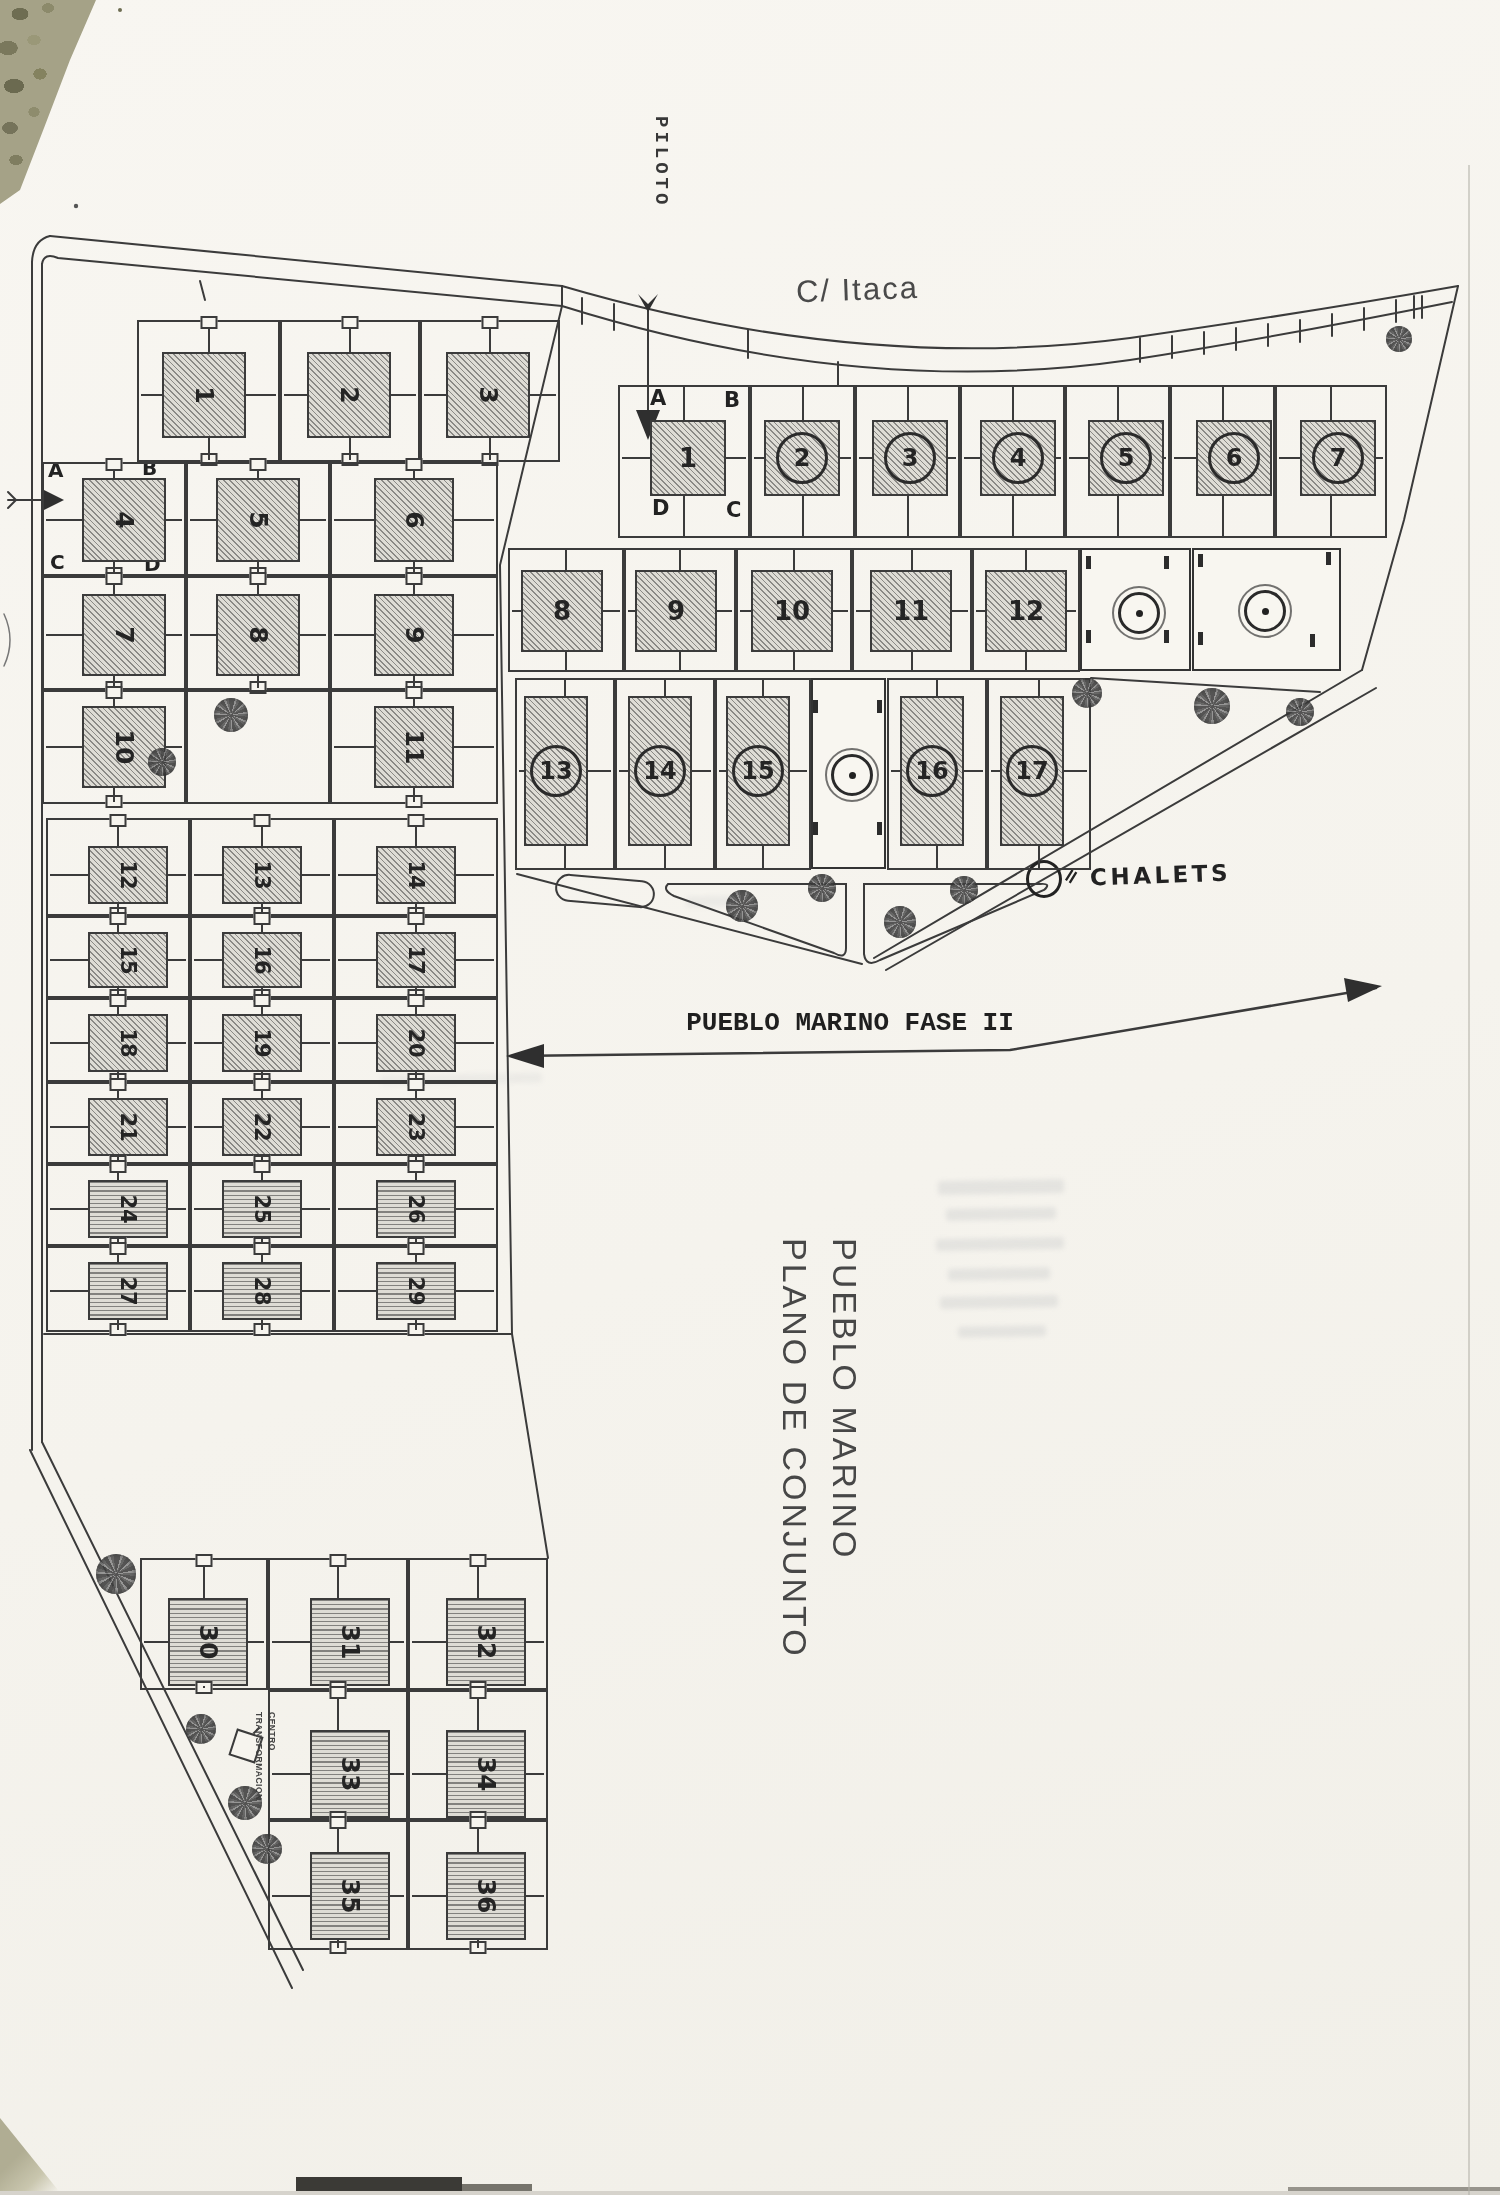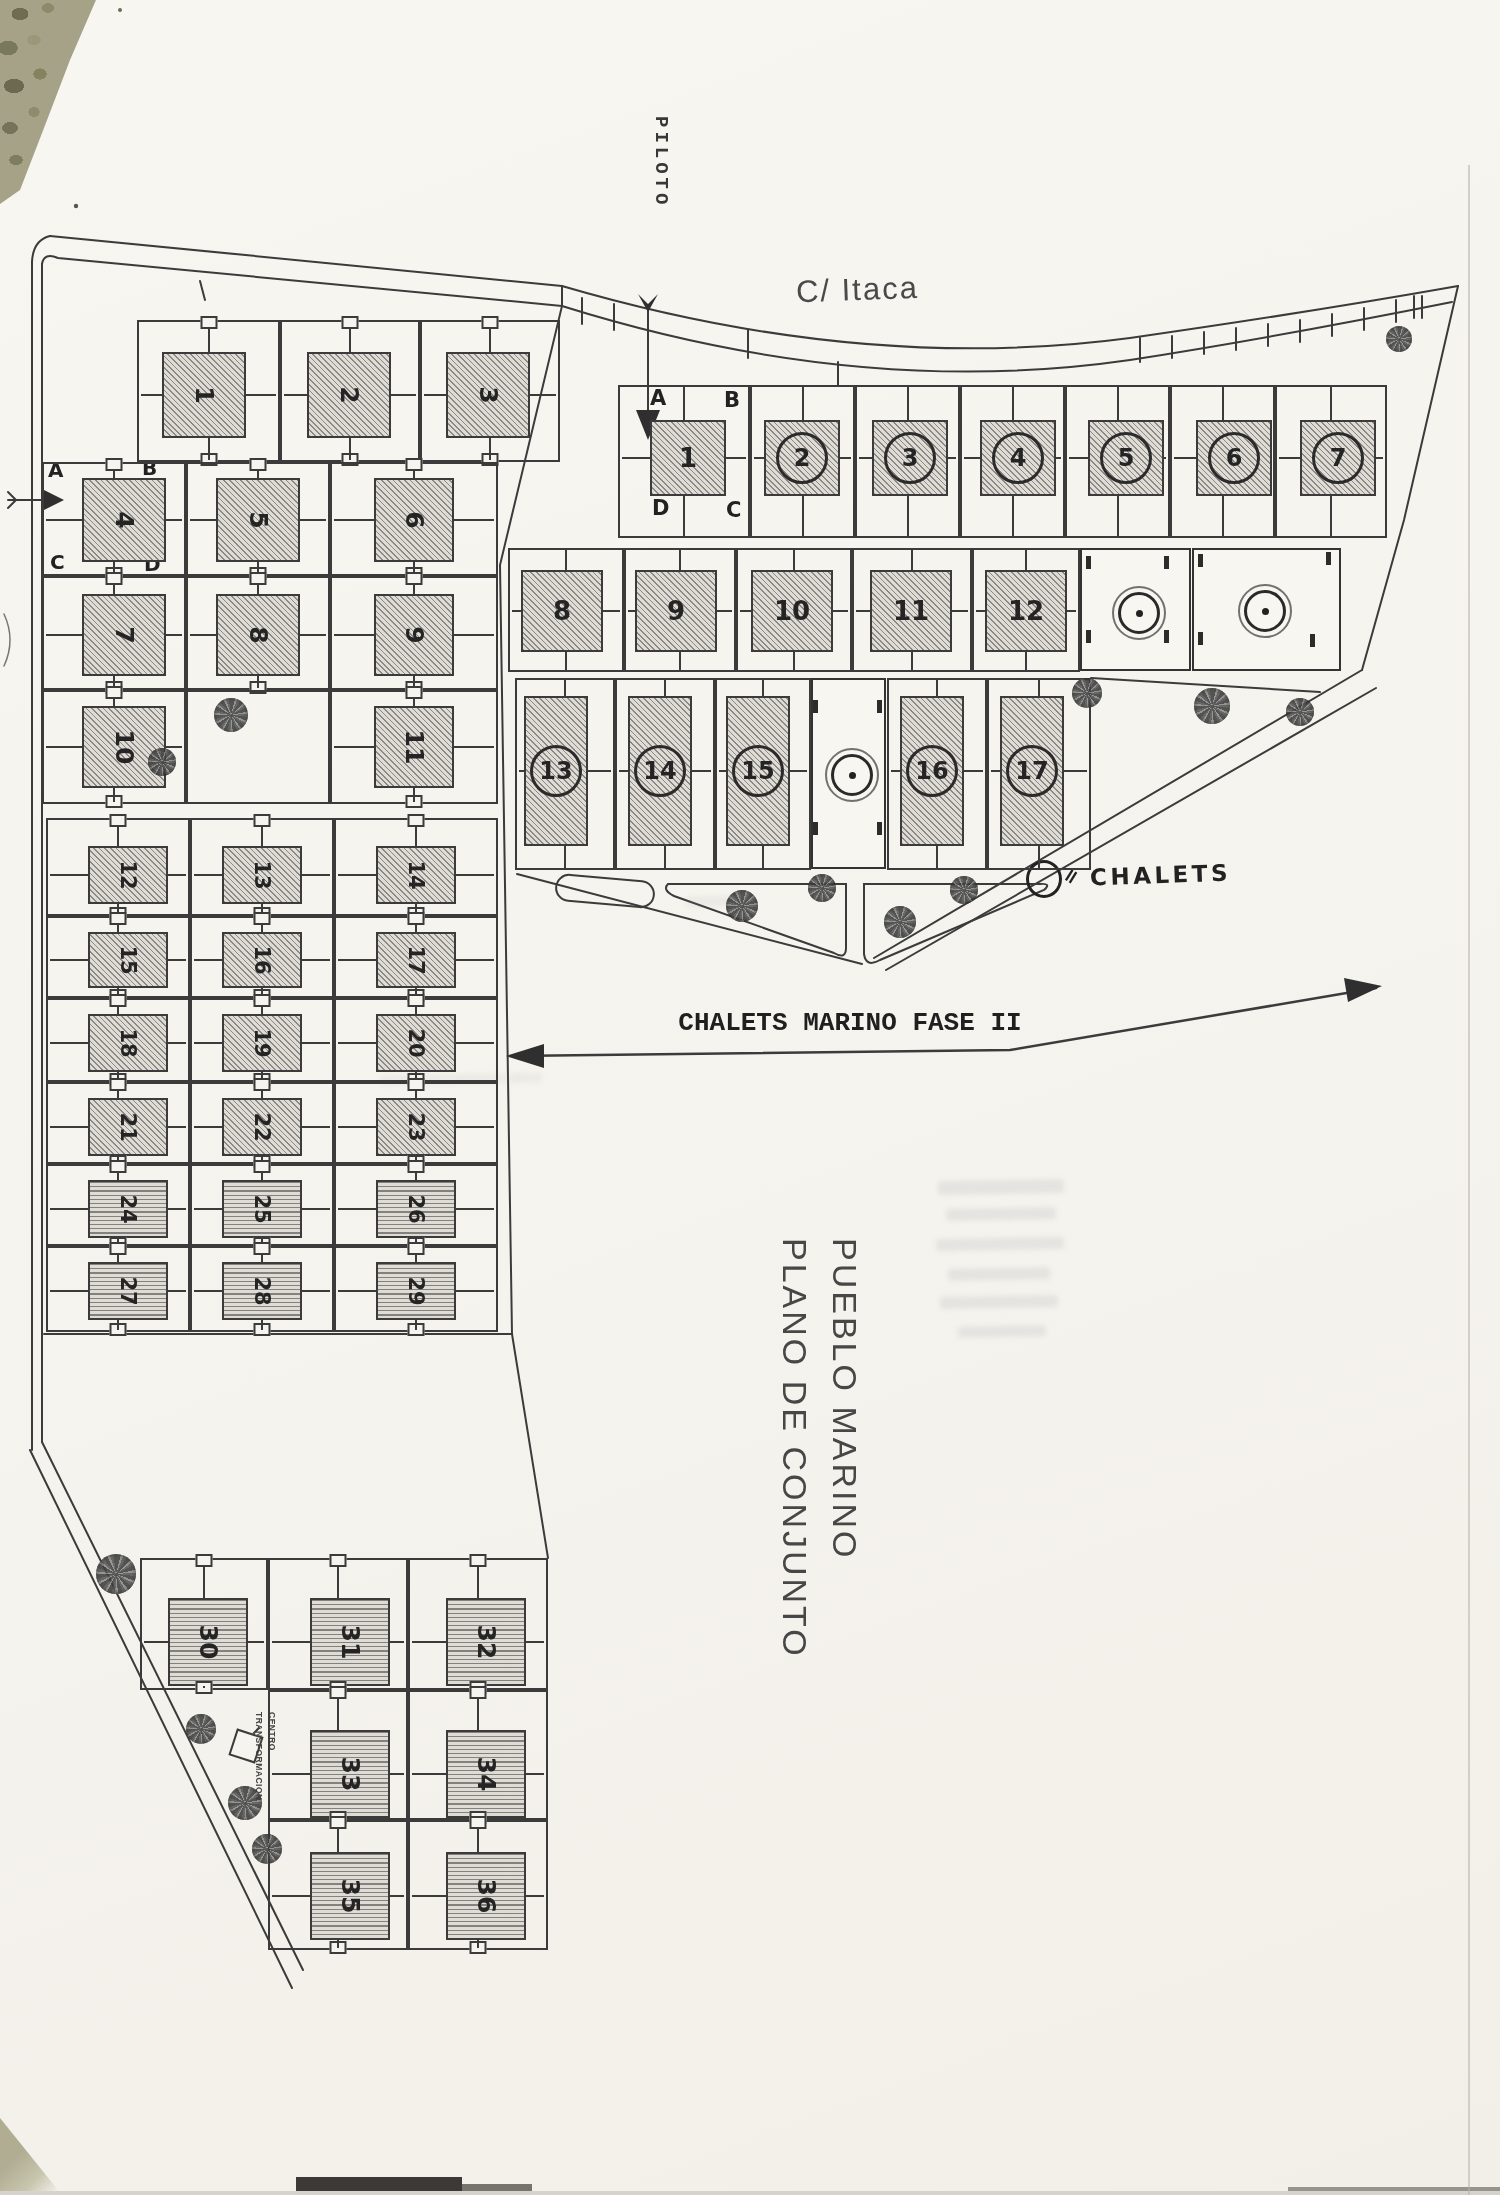--- a/index.html
+++ b/index.html
@@ -171,21 +171,21 @@
   <div class="gh" style="left:946px;top:1208px;width:110px;height:12px;"></div>
   <div class="gh" style="left:936px;top:1238px;width:128px;height:12px;"></div>
   <div class="gh" style="left:948px;top:1268px;width:102px;height:12px;"></div>
   <div class="gh" style="left:940px;top:1296px;width:118px;height:12px;"></div>
   <div class="gh" style="left:958px;top:1326px;width:88px;height:11px;"></div>
   <div class="gh" style="left:686px;top:896px;width:54px;height:11px;opacity:.1;"></div>
   <div class="gh" style="left:380px;top:1074px;width:162px;height:10px;opacity:.09;"></div>
 
   <div class="street-label">C/ Itaca</div>
   <div class="piloto">PILOTO</div>
-  <div class="banner">CHALETS MARINO FASE II</div>
+  <div class="banner">PUEBLO MARINO FASE II</div>
 
   <div class="vtitle">
     <div>PUEBLO MARINO</div>
     <div>PLANO DE CONJUNTO</div>
   </div>
 
   <span class="legend-circle" style="left:1026px;top:860px;"></span>
   <span class="hand legend-eq" style="left:1062px;top:864px;">=</span>
   <span class="hand legend-label" style="left:1090px;top:862px;">CHALETS</span>
 

